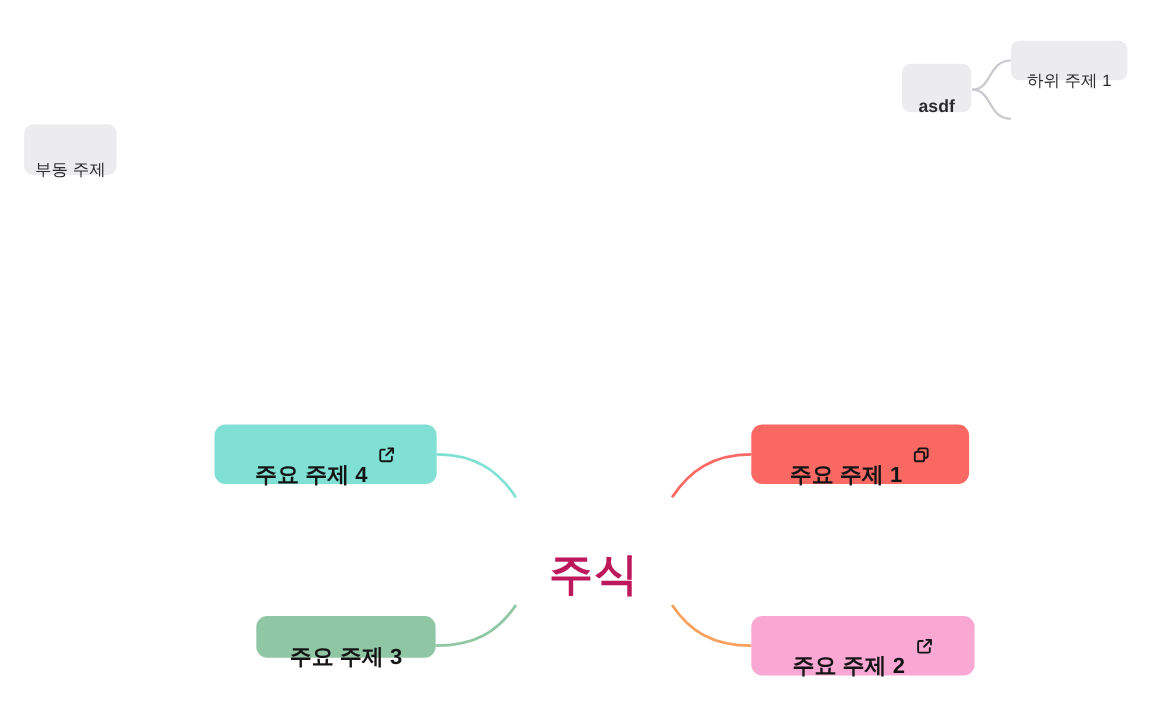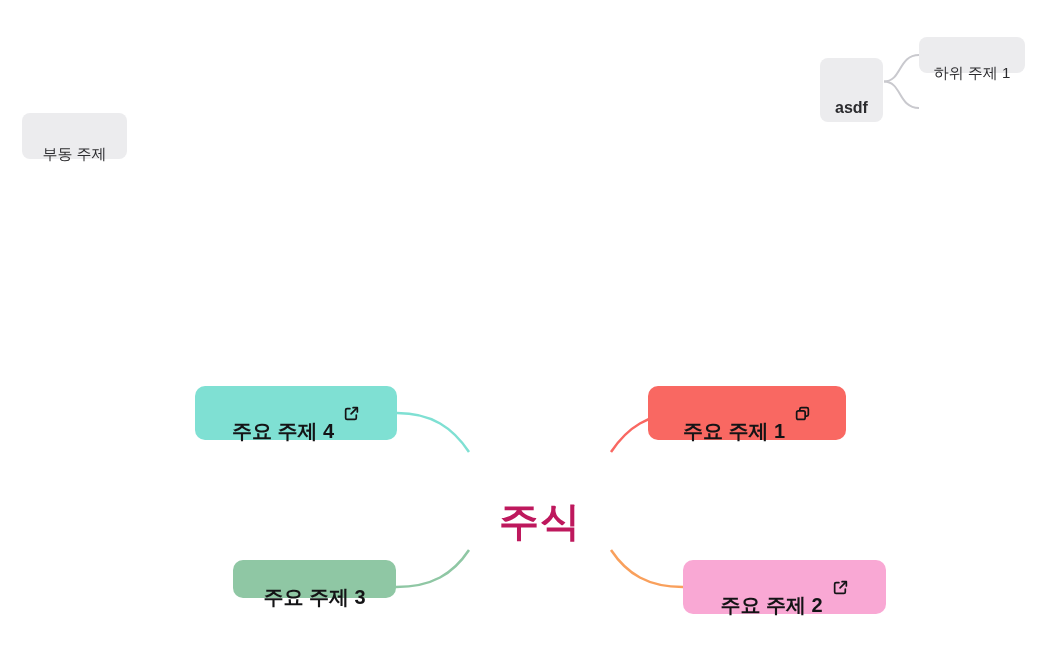--- a/index.html
+++ b/index.html
@@ -32,43 +32,43 @@
     cursor: default;
     white-space: nowrap;
   }
   .gray-node {
     background: #ececee;
     border-radius: 8px;
     color: #2b2b2e;
     font-size: 15px;
     font-weight: 500;
   }
-  .floating-topic   { left: 22px;  top: 113px; width: 105px; height: 46px; }
-  .detached-topic   { left: 820px; top: 58px;  width: 63px;  height: 64px; font-weight: 600; font-size: 16px; }
+  .floating-topic   { left: 22px;  top: 113px; width: 84px; height: 46px; }
+  .detached-topic   { left: 820px; top: 58px;  width: 63px;  height: 44px; font-weight: 600; font-size: 16px; }
   .subtopic-1       { left: 919px; top: 37px;  width: 106px; height: 36px; }
   .subtopic-2       { left: 919px; top: 90px;  width: 107px; height: 36px; }
   .root-topic {
     left: 450px;
     top: 477px;
     width: 180px;
     height: 52px;
     font-size: 40px;
     font-weight: 800;
     color: #be185d;
     letter-spacing: 1px;
   }
   .main-topic {
     border-radius: 10px;
     color: #141416;
     font-size: 20px;
     font-weight: 700;
     gap: 9px;
     padding: 0 18px;
   }
-  .main-topic-1 { left: 648px; top: 386px; width: 198px; height: 54px; }
+  .main-topic-1 { left: 683px; top: 386px; width: 198px; height: 54px; }
   .main-topic-2 { left: 683px; top: 560px; width: 203px; height: 54px; }
   .main-topic-3 { left: 233px; top: 560px; width: 163px; height: 38px; }
   .main-topic-4 { left: 195px; top: 386px; width: 202px; height: 54px; }
   .node-label { display: inline-block; margin-top: 36px; }
   .node-icon {
     display: inline-flex;
     align-items: center;
     justify-content: center;
     color: #141416;
     cursor: pointer;

